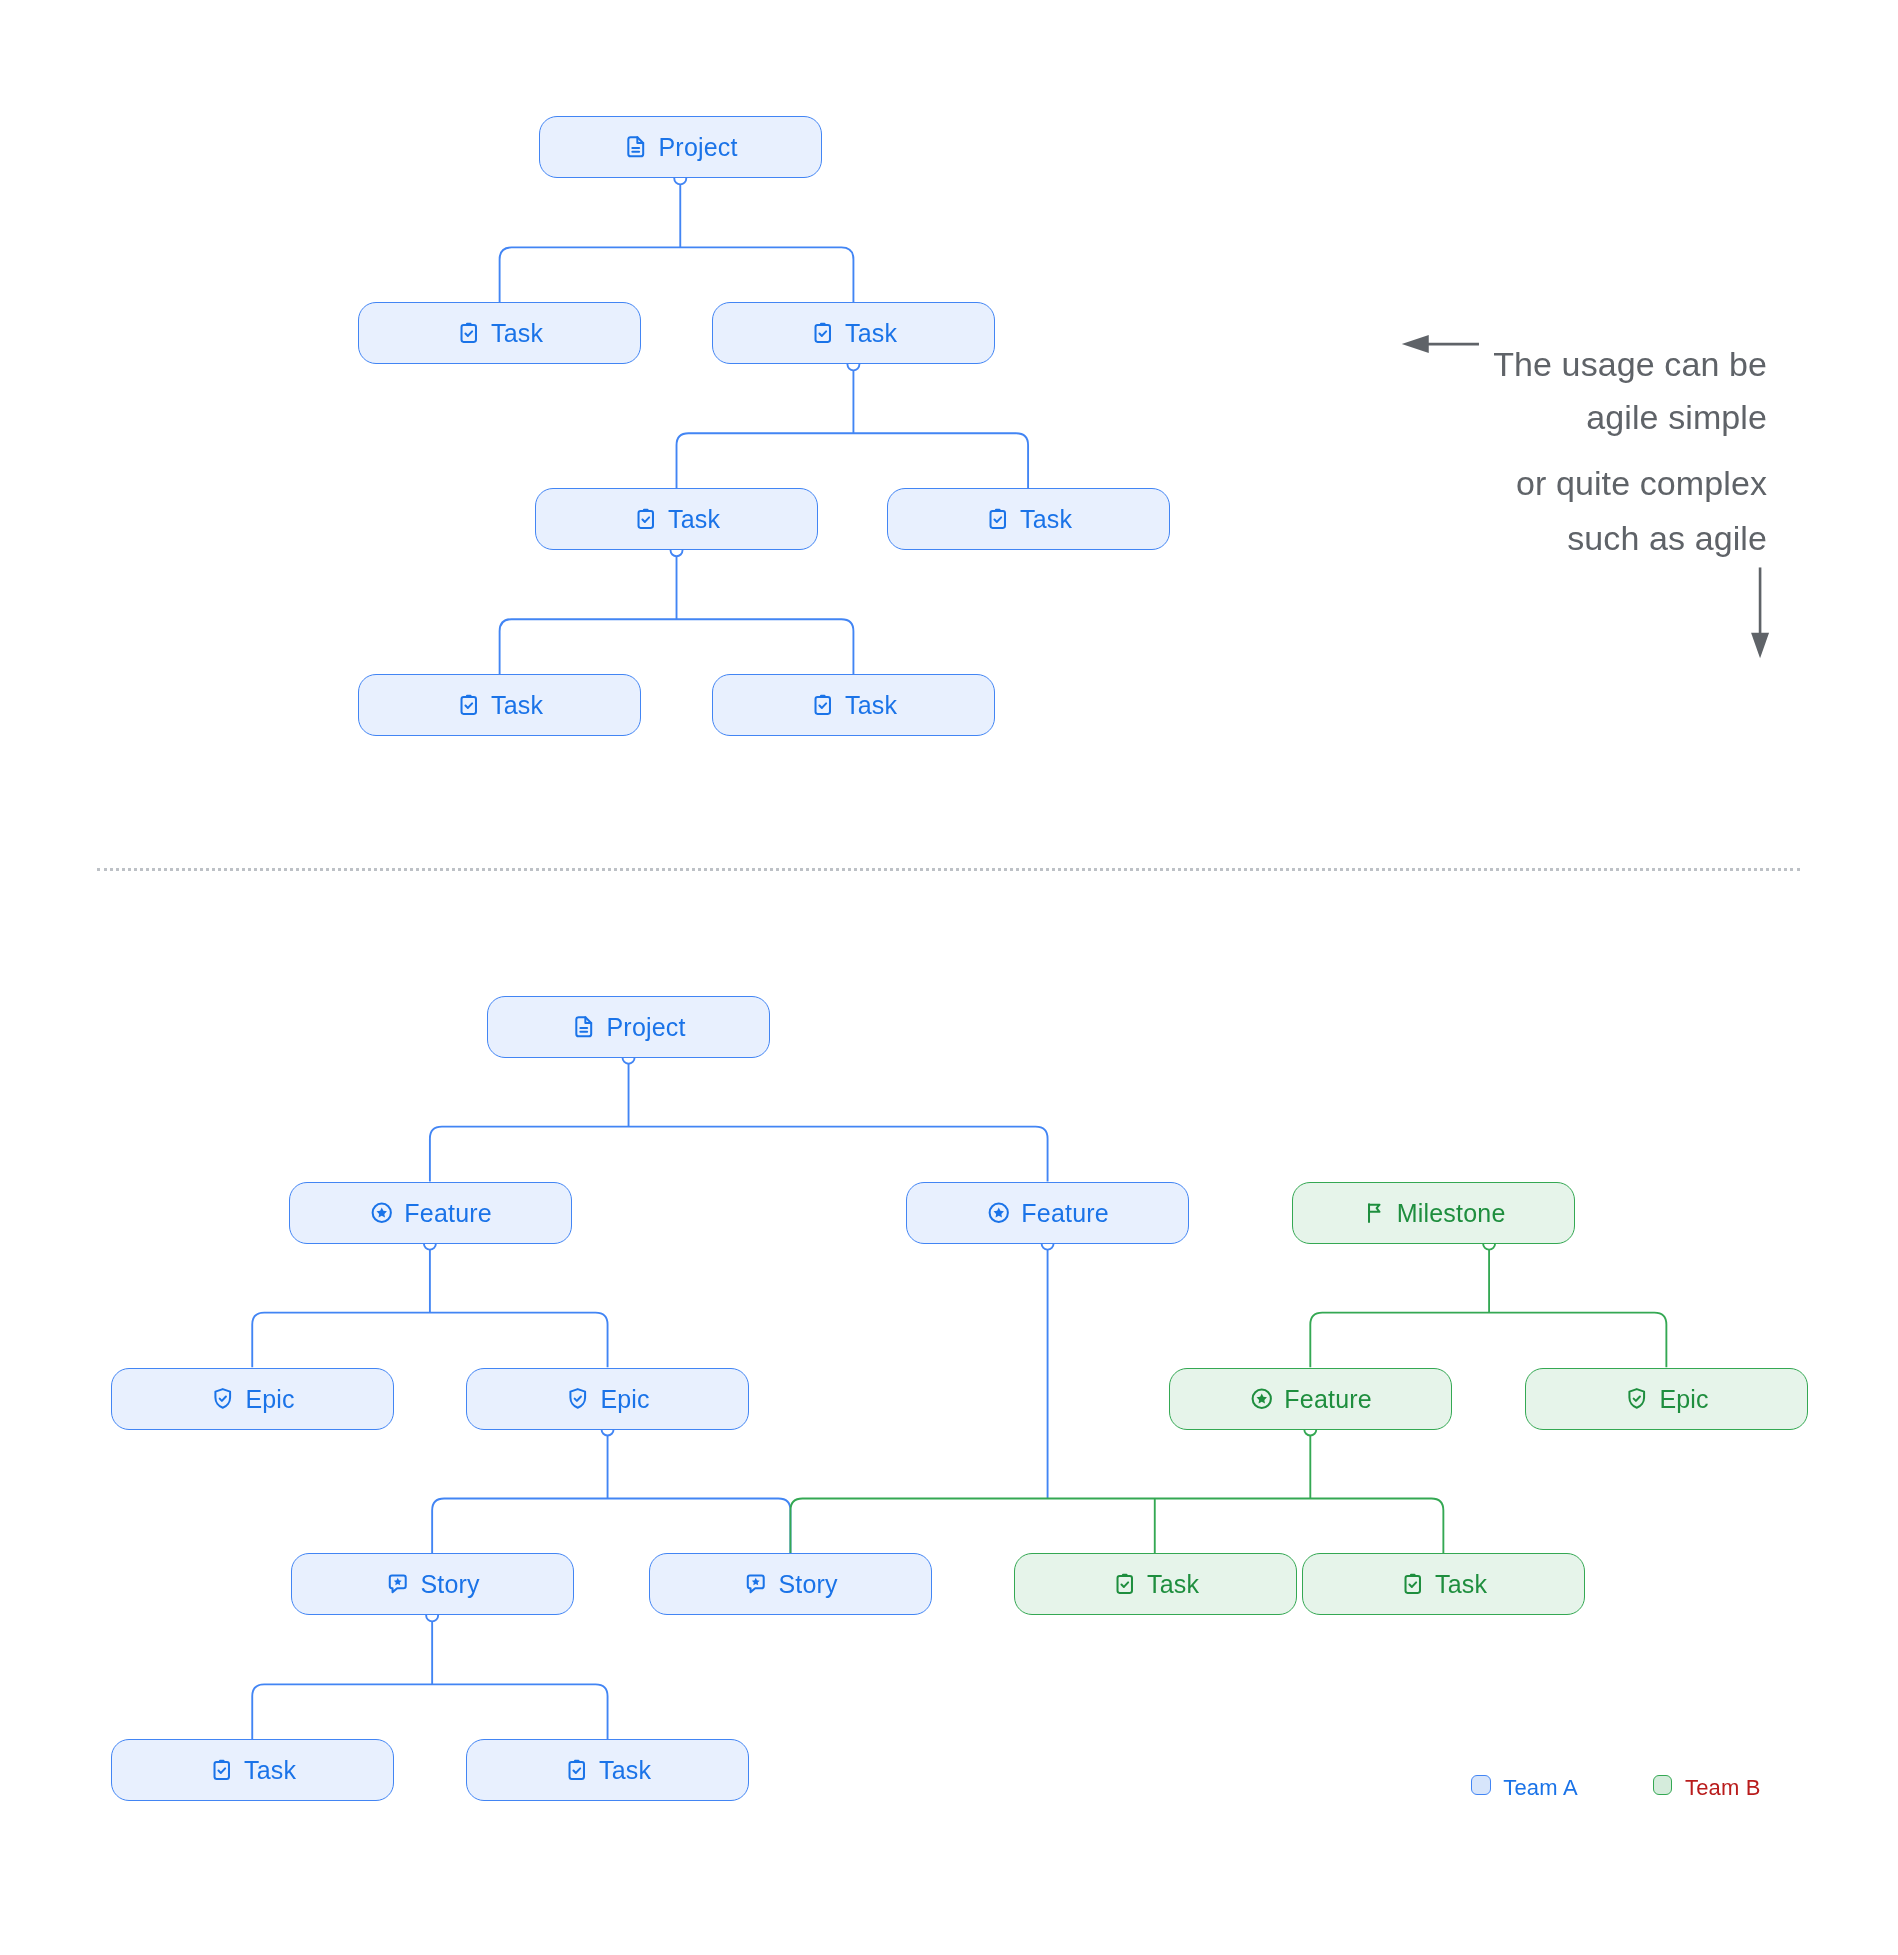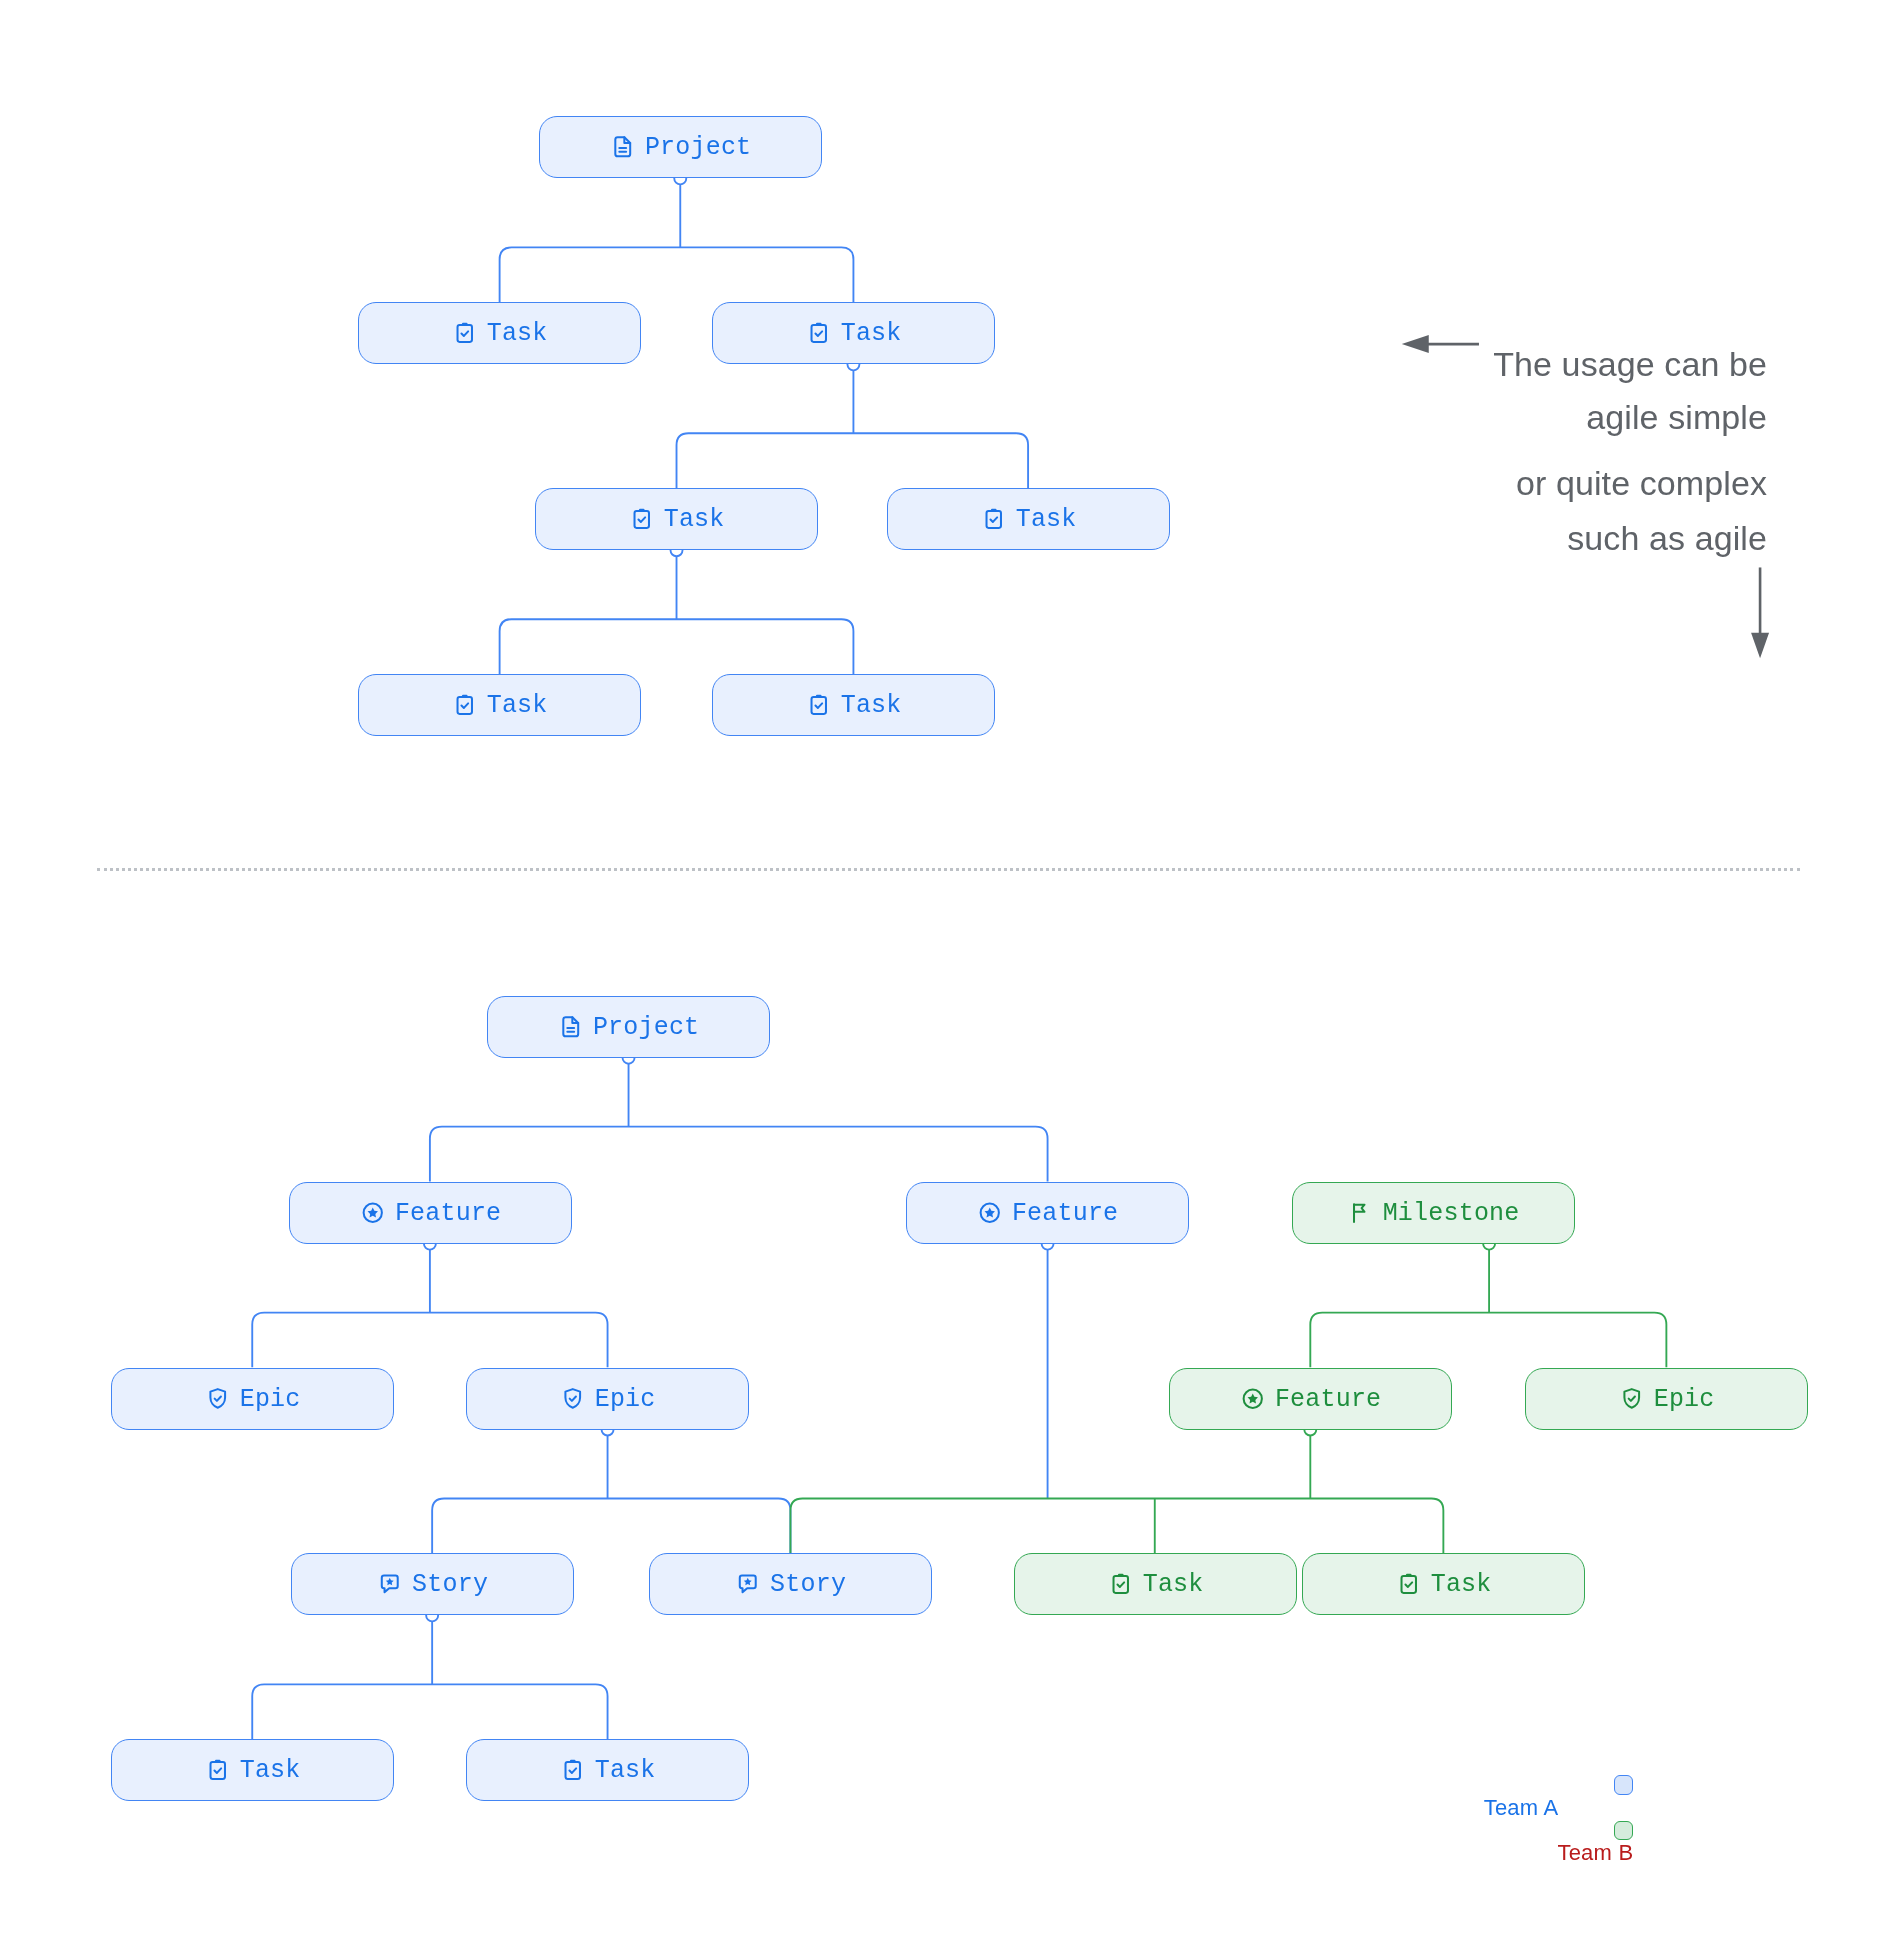--- a/index.html
+++ b/index.html
@@ -1,20 +1,20 @@
 <!DOCTYPE html>
 <html style="font-size:12px"><head>
 <meta charset="utf-8">
 <style>
   html,body{margin:0;padding:0;}
   body{
     width:1898px;height:1955px;position:relative;background:#ffffff;
     font-family:"Liberation Sans",sans-serif;overflow:hidden;
   }
-  .layer{position:absolute;left:0;top:0;width:1898px;height:1955px;font-family:Liberation Mono, monospace;}
+  .layer{position:absolute;left:0;top:0;width:1898px;height:1955px;}
   svg.wires{position:absolute;left:0;top:0;pointer-events:none;}
 
   
   .node{
     position:absolute;width:283px;height:62px;box-sizing:border-box;
     border-radius:18px;display:flex;align-items:center;justify-content:center;
     gap:9.7px;font-size:25px;font-weight:500;letter-spacing:0.2px;
   }
   .node.blue{background:#E8F0FE;border:1.9px solid #4285F4;color:#1A73E8;}
   .node.green{background:#E6F4EA;border:1.9px solid #34A853;color:#1E8E3E;}
@@ -29,21 +29,21 @@
   .annotation .blk1{line-height:53px;}
   .annotation .blk2{line-height:55px;margin-top:12px;}
 
   
   .separator{
     position:absolute;left:97px;top:868px;width:1703px;height:0;
     border-top:3px dotted #BDC1C6;
   }
 
   
-  .legend{position:absolute;left:1471px;top:1775px;display:flex;align-items:flex-end;gap:0;flex-direction:column;}
+  .legend{position:absolute;left:1471px;top:1775px;display:flex;align-items:flex-start;gap:0;}
   .legend .swatch{width:19.5px;height:19.5px;box-sizing:border-box;border-radius:6px;}
   .legend .swatch.a{border:1.9px solid #4285F4;background:#D7E5FB;}
   .legend .swatch.b{border:1.9px solid #34A853;background:#D5ECDC;}
   .legend .lbl{font-size:22px;font-weight:500;letter-spacing:0.2px;margin-left:12.7px;}
   .legend .lbl.a{color:#1A73E8;margin-right:75px;}
   .legend .lbl.b{color:#b91c1c;}
 </style>
 </head>
 <body>
 

